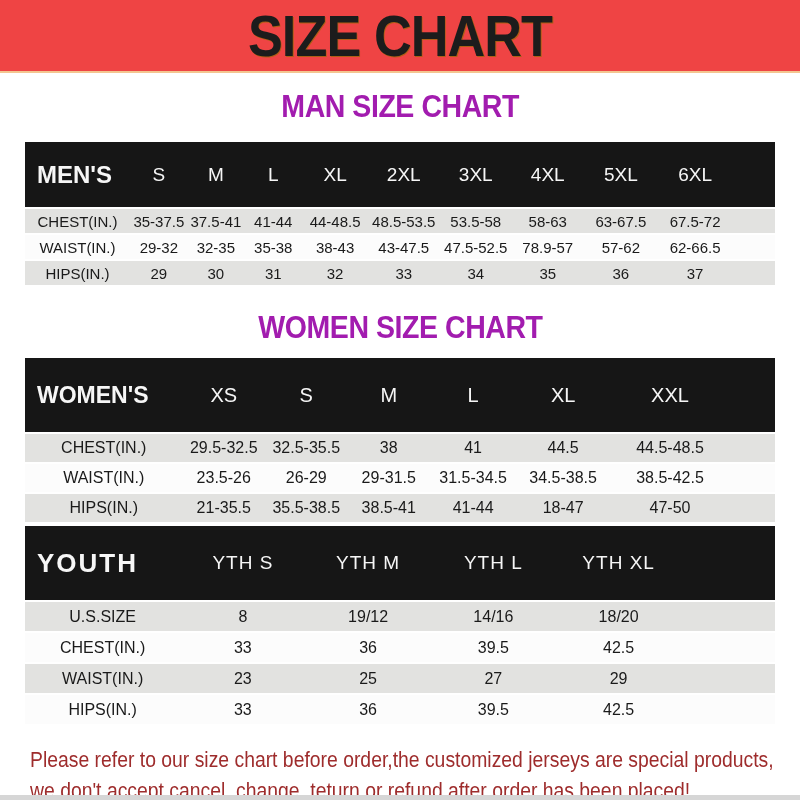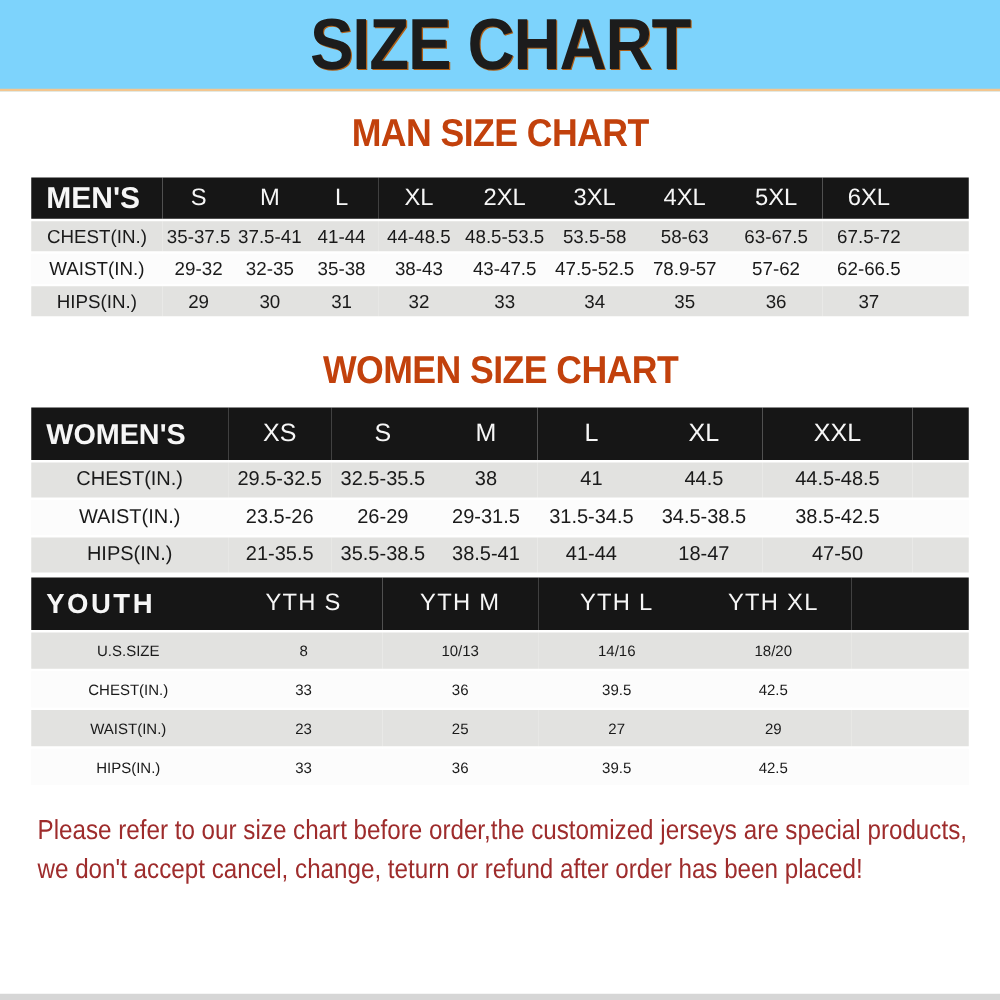--- a/index.html
+++ b/index.html
@@ -9,21 +9,21 @@
     height: 800px;
     background: #FFFFFF;
     overflow: hidden;
     font-family: "Liberation Sans", sans-serif;
     position: relative;
   }
   
   .banner {
     width: 800px;
     height: 73px;
-    background: #7dd3fc;
+    background: #ef4444;
     display: flex;
     align-items: center;
     justify-content: center;
     border-bottom: 2px solid #F3C690;
     box-sizing: border-box;
   }
   .banner-title {
     display: inline-block;
     font-size: 58px;
     font-weight: 700;
@@ -33,21 +33,21 @@
     white-space: nowrap;
     line-height: 1;
     text-shadow: 1px 1px 0 #b05f15;
   }
   
   .chart-heading {
     text-align: center;
     font-size: 31px;
     line-height: 38px;
     font-weight: 700;
-    color: #c2410c;
+    color: #a21caf;
     margin: 0;
   }
   .chart-heading span {
     display: inline-block;
     transform: scaleX(0.92);
     letter-spacing: -0.5px;
     white-space: nowrap;
   }
   .sec0 .chart-heading { margin: 15px 0 14px; }
   .sec1 .chart-heading { margin: 22px 0 9px; }
@@ -58,21 +58,21 @@
     margin: 0 auto;
     border-collapse: separate;
     border-spacing: 0 2px;
     table-layout: fixed;
   }
   table.size-table thead tr { background: #161616; }
   table.size-table th {
     color: #F6F6F6;
     font-weight: 400;
     text-align: center;
-    padding: 0;
+    padding: 16px;
     white-space: nowrap;
     overflow: hidden;
   }
   table.size-table th.corner-label {
     text-align: left;
     padding-left: 12px;
     font-weight: 700;
     white-space: nowrap;
   }
   table.size-table td {
@@ -85,22 +85,22 @@
   table.size-table tbody tr:nth-child(odd)  { background: #E2E2E0; }
   table.size-table tbody tr:nth-child(even) { background: #FCFCFC; }
   
   .sec0 th { height: 33px; font-size: 19px; }
   .sec0 th.corner-label { font-size: 24px; }
   .sec0 td { height: 24px; font-size: 15px; }
   .sec1 th { height: 42px; font-size: 20px; margin-top: 38px; }
   .sec1 th.corner-label { font-size: 23px; }
   .sec1 td { height: 28px; font-size: 16px; }
   .sec2 th { height: 42px; font-size: 19px; letter-spacing: 1px; }
-  .sec2 th.corner-label { font-size: 22px; letter-spacing: 2px; }
-  .sec2 td { height: 29px; font-size: 12px; }
+  .sec2 th.corner-label { font-size: 26px; letter-spacing: 2px; }
+  .sec2 td { height: 29px; font-size: 16px; }
   
   .disclaimer {
     margin: 18px 0 0 30px;
     color: #9E2C2C;
     font-size: 22px;
     line-height: 31px;
   }
   .disclaimer .line {
     display: inline-block;
     transform: scaleX(0.88);
@@ -285,21 +285,21 @@
             <th>YTH M</th>
             <th>YTH L</th>
             <th>YTH XL</th>
             <th></th>
           </tr>
         </thead>
         <tbody>
           <tr>
             <td>U.S.SIZE</td>
             <td>8</td>
-            <td>10/13</td>
+            <td>19/12</td>
             <td>14/16</td>
             <td>18/20</td>
             <td></td>
           </tr>
           <tr>
             <td>CHEST(IN.)</td>
             <td>33</td>
             <td>36</td>
             <td>39.5</td>
             <td>42.5</td>

